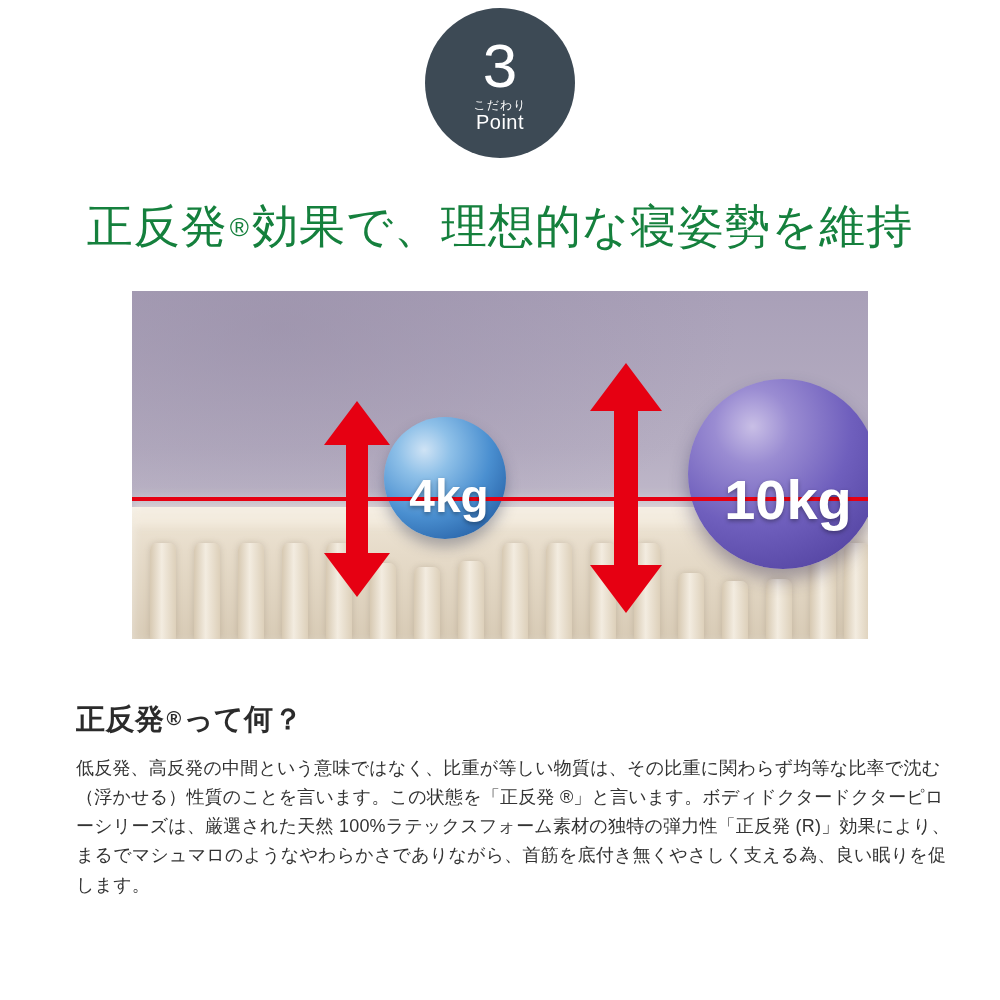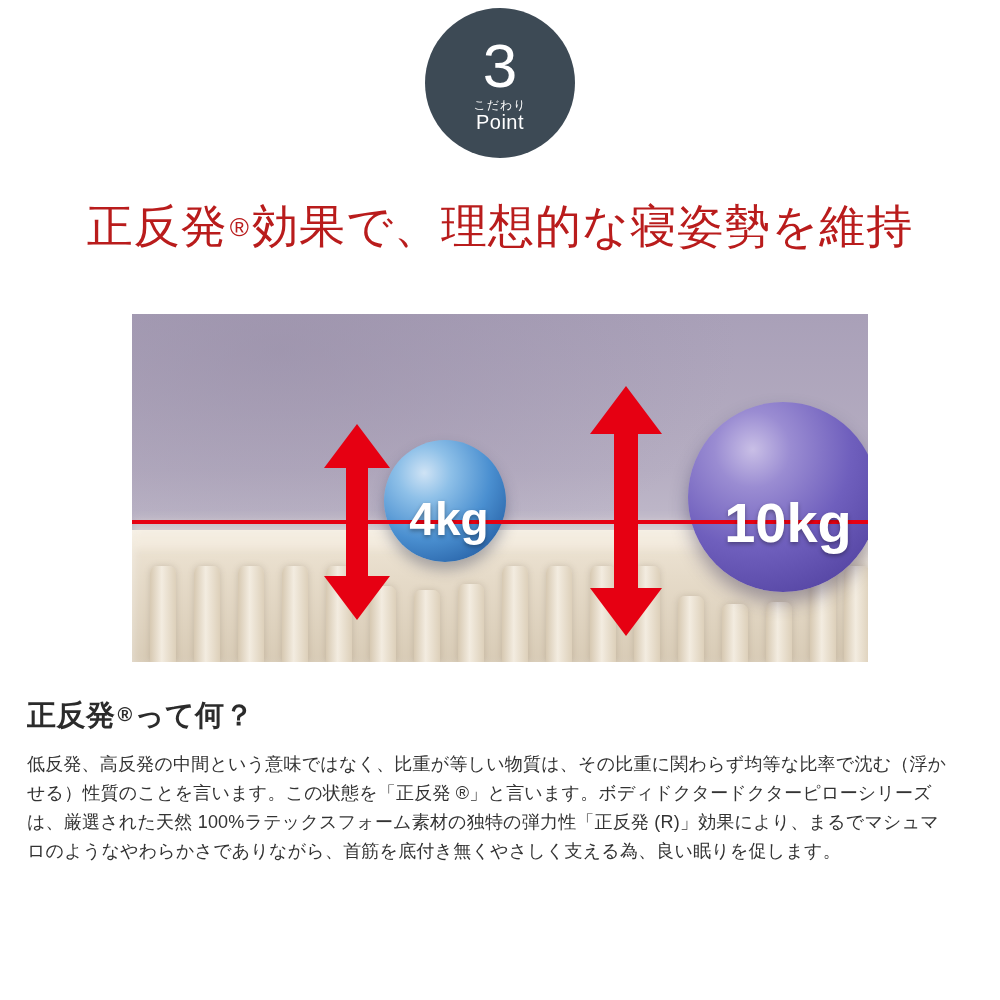--- a/index.html
+++ b/index.html
@@ -49,36 +49,36 @@
   .badge-point {
     font-size: 20px;
     letter-spacing: 0.5px;
   }
 
   
   .headline {
     text-align: center;
     font-size: 46px;
     font-weight: 400;
-    color: #b91c1c;
+    color: #15803d;
     margin: 38px 0 0 0;
     letter-spacing: 1px;
     white-space: nowrap;
   }
   .headline .reg {
     font-size: 26px;
     vertical-align: 6px;
     padding: 0 2px;
   }
 
   
   .photo-wrap {
     display: flex;
     justify-content: center;
-    margin-top: 56px;
+    margin-top: 33px;
     border-radius: 28px;
   }
   .photo {
     position: relative;
     width: 736px;
     height: 348px;
     overflow: hidden;
     background: linear-gradient(170deg, #b0a7bd 0%, #b9b2c4 40%, #cfc9d5 100%);
   }
   
@@ -179,21 +179,22 @@
 
   
   .arrow {
     position: absolute;
     z-index: 8;
   }
   .arrow svg { display: block; }
 
   
   .content {
-    padding: 34px 48px 0 27px;
+    padding: 34px 48px 0 76px;
+    margin-top: 27px;
   }
   .subhead {
     font-size: 29px;
     font-weight: 700;
     color: #2b2b2b;
     margin: 0 0 14px 0;
     letter-spacing: 0.5px;
   }
   .subhead .reg {
     font-size: 20px;

